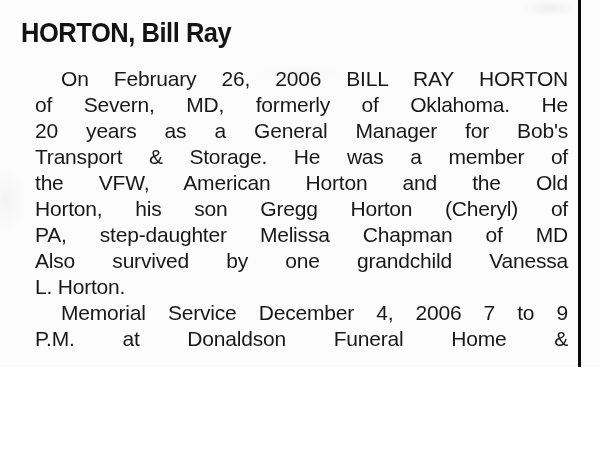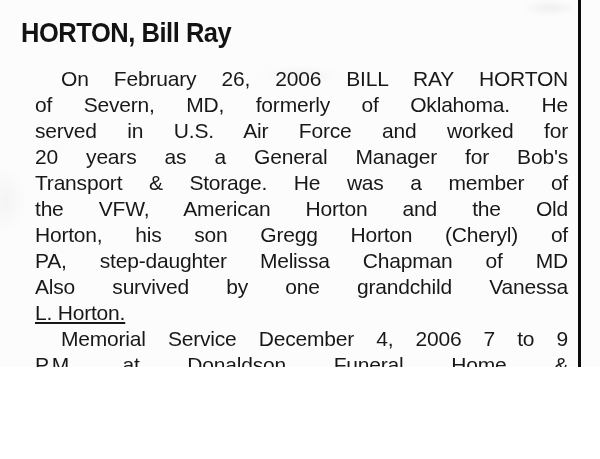--- a/index.html
+++ b/index.html
@@ -50,21 +50,20 @@
     text-align-last: justify;
     white-space: normal;
     height: 26px;
     overflow: visible;
   }
   .line.indent-first {
     text-indent: 26px;
   }
   .line.para-last {
     text-align-last: left;
-    text-decoration: underline;
   }
   .rule-right {
     position: absolute;
     left: 578px;
     top: 0;
     width: 3px;
     height: 442px;
     background: #0c0c0c;
   }
   .rule-bottom {
@@ -82,21 +81,20 @@
 <div class="page">
 
   <div class="rule-right"></div>
   <div class="rule-bottom"></div>
 
   <h1 class="surname-header">HORTON, Bill Ray</h1>
 
   <div class="body-text">
     <div class="line indent-first">On February 26, 2006 BILL RAY HORTON</div>
     <div class="line">of Severn, MD, formerly of Oklahoma. He</div>
-    <div class="line">served in U.S. Air Force and worked for</div>
     <div class="line">20 years as a General Manager for Bob's</div>
     <div class="line">Transport &amp; Storage. He was a member of</div>
     <div class="line">the VFW, American Horton and the Old</div>
     <div class="line">Horton, his son Gregg Horton (Cheryl) of</div>
     <div class="line">PA, step-daughter Melissa Chapman of MD</div>
     <div class="line">Also survived by one grandchild Vanessa</div>
     <div class="line para-last">L. Horton.</div>
     <div class="line indent-first">Memorial Service December 4, 2006 7 to 9</div>
     <div class="line">P.M. at Donaldson Funeral Home &amp;</div>
   </div>

